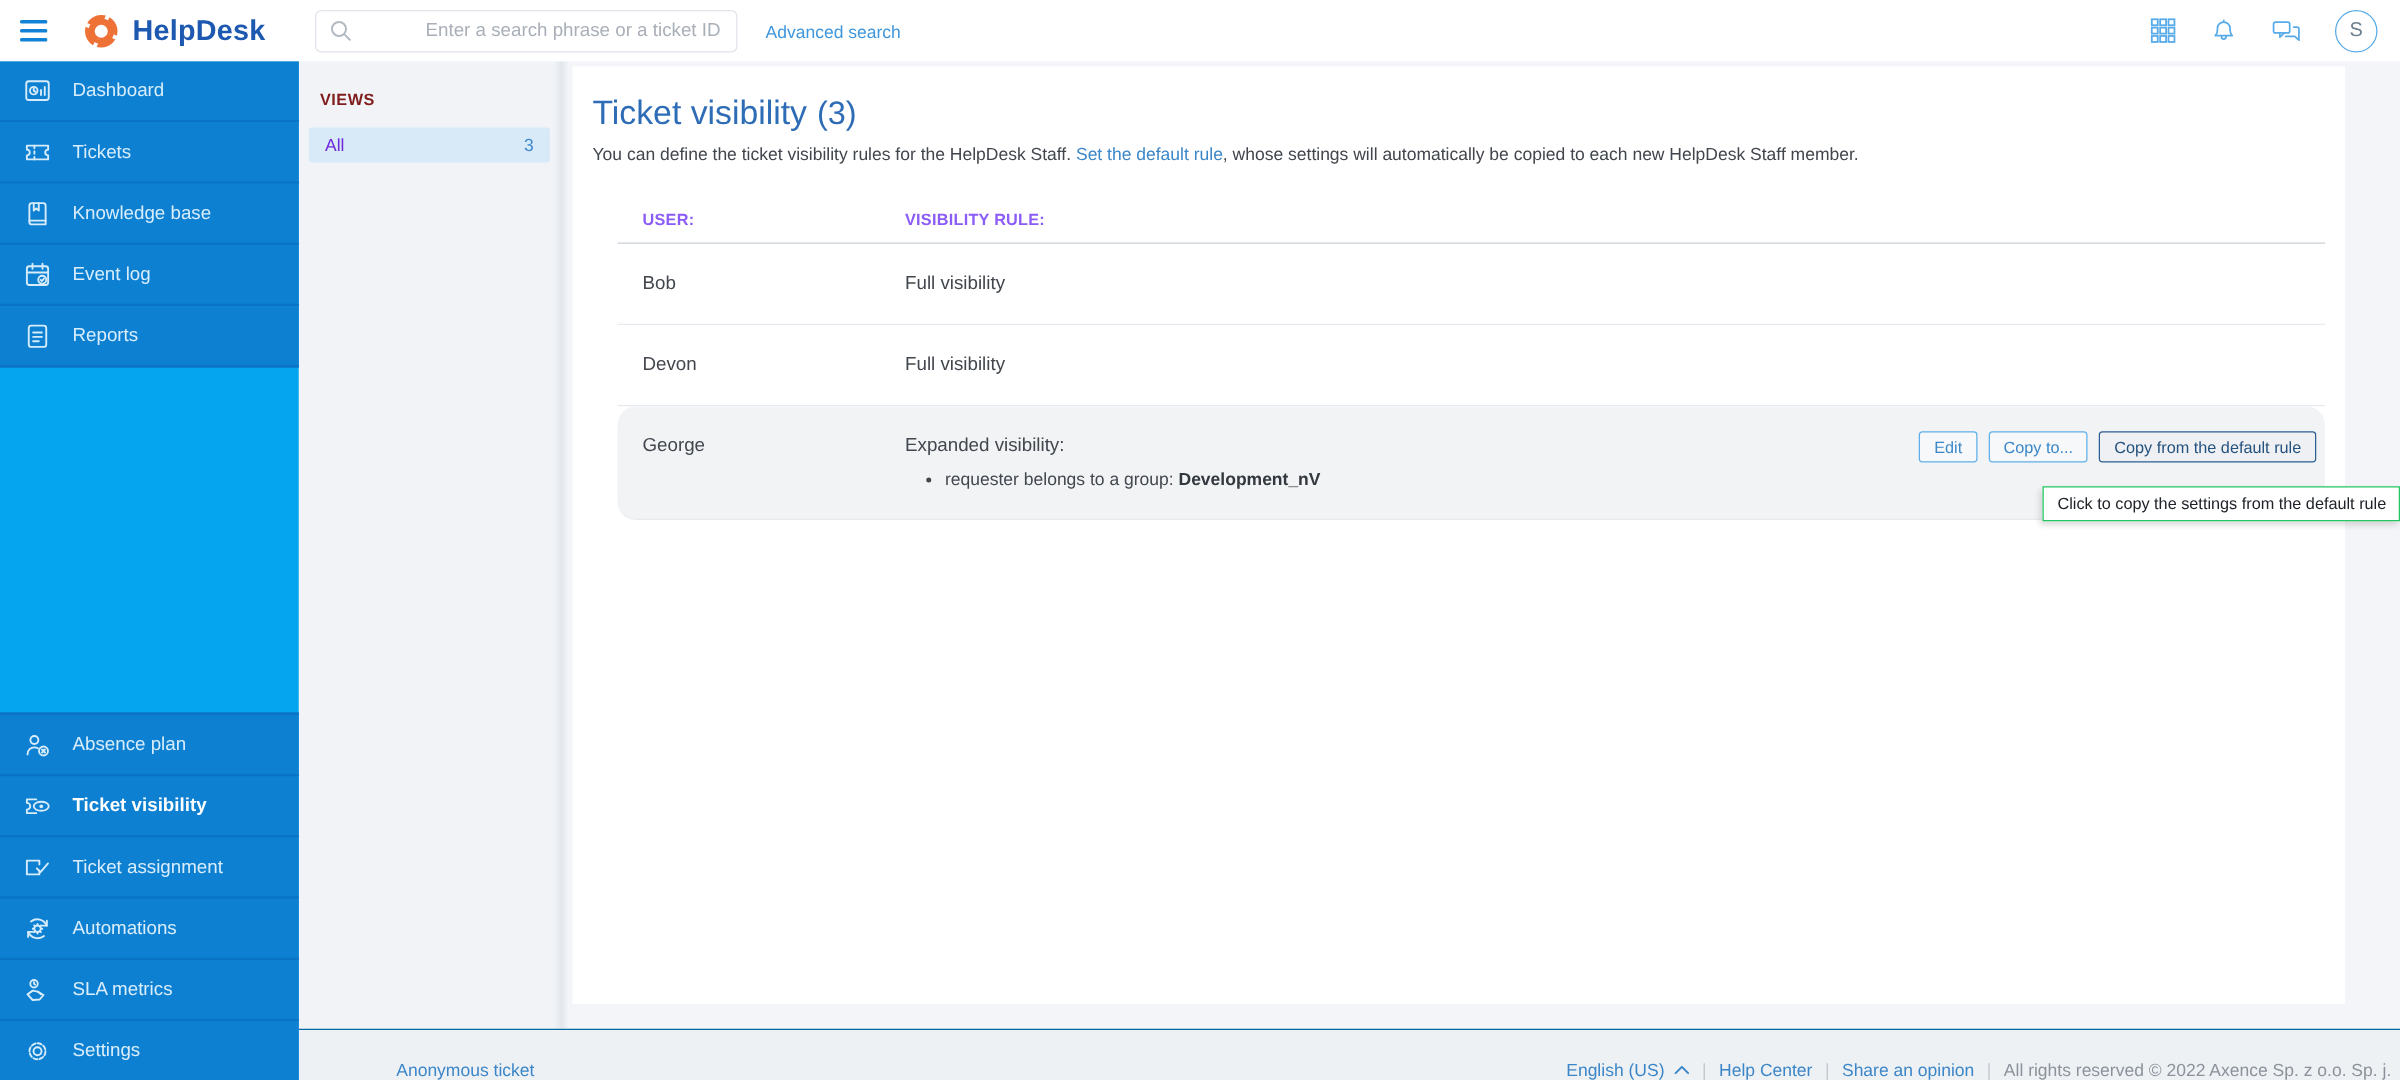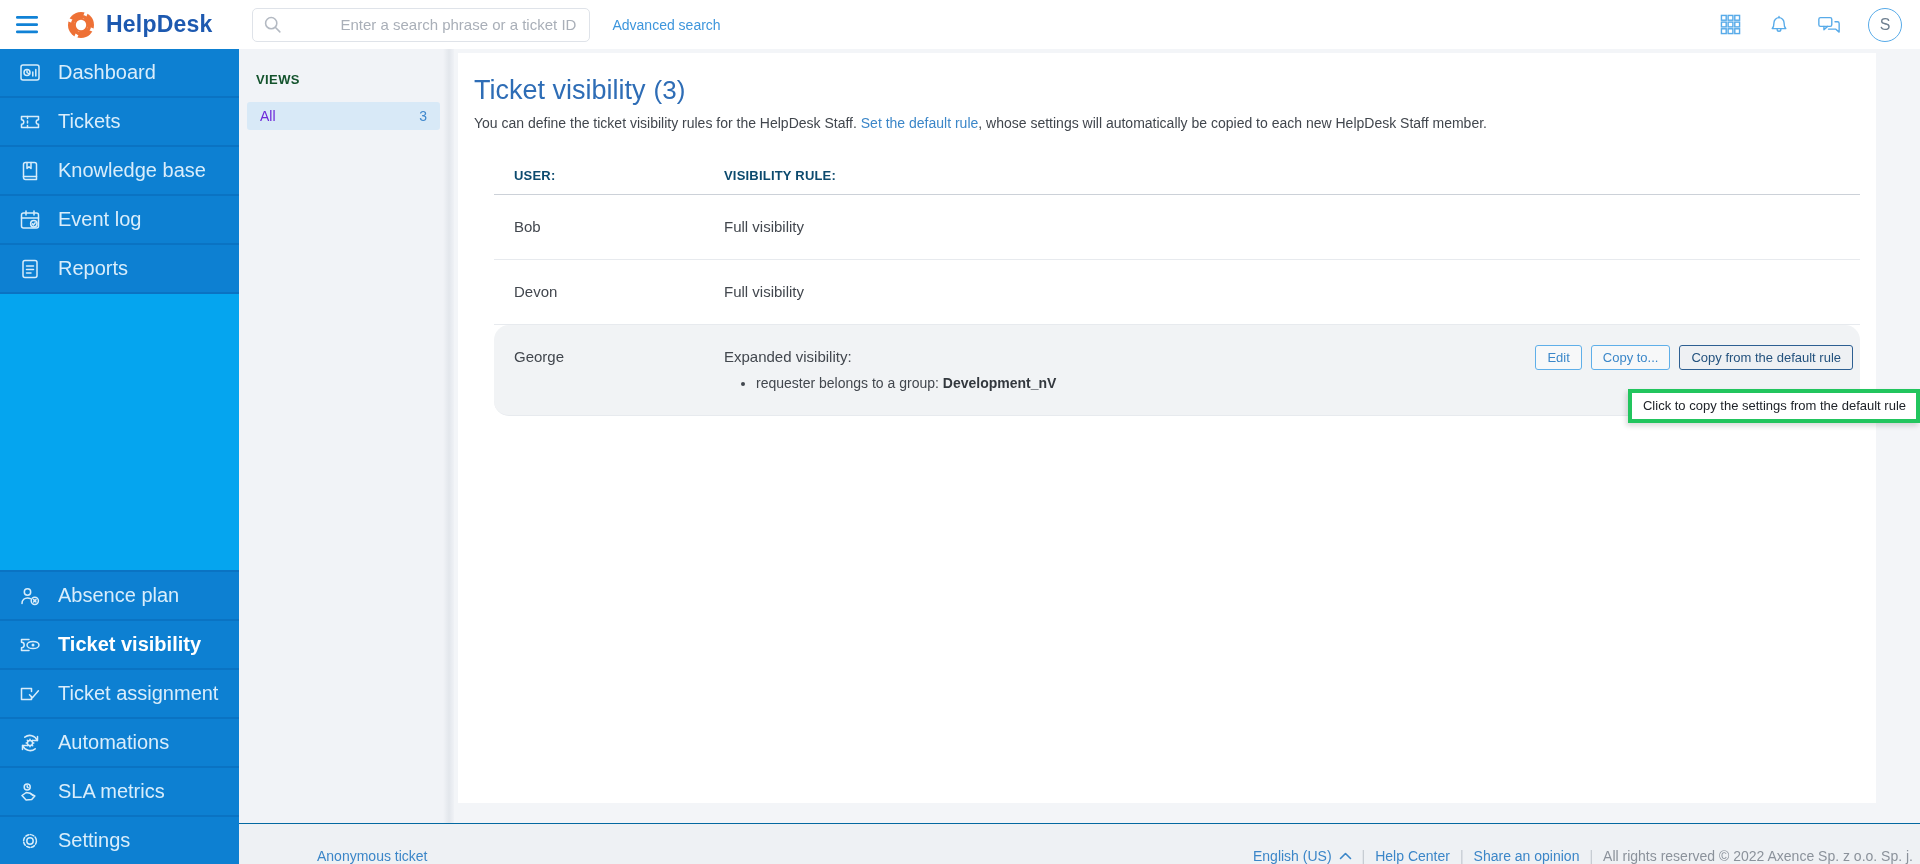--- a/index.html
+++ b/index.html
@@ -39,33 +39,33 @@
     position:absolute; top:49px; left:0; width:239px; height:815px; background:#05a5ef;
     display:flex; flex-direction:column; z-index:5;
   }
   .side-item{
     height:49px; flex:0 0 49px; background:#0d80d2; border-bottom:2px solid #0a73c3;
     display:flex; align-items:center; padding-left:17px; cursor:pointer; color:#d9edfb;
   }
   .side-group-bottom{ margin-top:auto; }
   .side-group-bottom .side-item{ border-bottom:none; border-top:2px solid #0a73c3; }
   .side-item .sico{ width:26px; display:flex; justify-content:center; color:#e9f6fe; opacity:.92; }
-  .side-item .slabel{ margin-left:15px; font-size:20px; }
+  .side-item .slabel{ margin-left:15px; font-size:15px; }
   .side-item.active{ color:#ffffff; }
   .side-item.active .slabel{ font-weight:700; color:#ffffff; }
 
   
   .views{
     position:absolute; top:49px; left:239px; width:215px; height:774px; background:#f1f3f7; z-index:2;
   }
   .views::after{
     content:""; position:absolute; top:0; right:0; width:11px; height:100%;
     background:linear-gradient(to right, rgba(140,155,170,0), rgba(140,155,170,0.14) 55%, rgba(140,155,170,0.02));
   }
-  .views-header{ margin:23px 0 0 17px; font-size:13px; font-weight:700; color:#14532d; letter-spacing:0.4px; }
+  .views-header{ margin:23px 0 0 17px; font-size:13px; font-weight:700; color:#7f1d1d; letter-spacing:0.4px; }
   .view-item{
     margin:15px 14px 0 8px; height:28px; background:#d8e9f7; border-radius:3px;
     display:flex; align-items:center; padding:0 13px; cursor:pointer;
   }
   .view-item .vlabel{ font-size:14px; color:#6d28d9; }
   .view-item .vcount{ margin-left:auto; font-size:14px; color:#3f88cd; }
 
   
   .main{ position:absolute; top:49px; left:454px; right:0; height:774px; background:#f3f5f8; z-index:1; }
   .card{
@@ -73,38 +73,38 @@
     padding:22px 16px 0 16px;
   }
   .page-title{ display:flex; align-items:baseline; gap:8px; color:#2e6db6; }
   .page-title .t1{ font-size:27px; font-weight:400; }
   .page-title .t2{ font-size:26px; font-weight:400; }
   .page-desc{ margin-top:9px; font-size:14px; color:#41464d; }
   .page-desc a{ color:#3b86c8; text-decoration:none; cursor:pointer; }
 
   .vtable{ margin:25px 0 0 20px; }
   .thead{ display:flex; border-bottom:1px solid #ccd1d8; padding:12px 0 11px; }
-  .th{ font-size:13px; font-weight:700; color:#0c4a6e; letter-spacing:0.2px; }
+  .th{ font-size:13px; font-weight:700; color:#8b5cf6; letter-spacing:0.2px; }
   .col-user{ width:210px; padding-left:20px; flex:0 0 210px; }
   .col-rule{ flex:1; padding-left:20px; }
   .trow{ display:flex; border-bottom:1px solid #e7eaee; padding:23px 0 24px; font-size:15px; color:#42474e; position:relative; }
   .trow.hovered{ background:#f1f3f5;border-radius:15px; }
   .rule-bullets{ margin:10px 0 0 0; padding-left:32px; }
   .rule-bullets li{ font-size:14px; color:#42474e; margin-top:2px; }
   .rule-bullets .bold{ font-weight:700; color:#33383e; }
 
   .row-actions{ position:absolute; top:20px; right:7px; display:flex; gap:9px;padding-left:40px; }
   .btn{
     font-family:"Liberation Sans", sans-serif; font-size:13px; height:25px; padding:0 11px;
     border-radius:3px; border:1px solid #5fafe9; color:#3b87c9; background:rgba(255,255,255,0.45); cursor:pointer;
   }
   .btn.hover-dark{ border:1px solid #2d5f92; color:#24527e; background:#eef0f3; }
 
   .tooltip{
-    position:absolute; top:340px; right:0; z-index:30; background:#ffffff; border:4px solid #22c55e;
+    position:absolute; top:340px; right:0; z-index:30; background:#ffffff; border:1px solid #22c55e;
     font-size:13px; color:#20242a; padding:5px 10px 6px 11px; white-space:nowrap;
     box-shadow:-2px 3px 5px rgba(0,0,0,0.14);
   }
 
   
   .footer{
     position:absolute; left:239px; right:0; bottom:0; height:41px; background:#eef1f4;
     border-top:1px solid #0369a1; display:flex; align-items:flex-end; font-size:14px; z-index:4;
   }
   .footer .anon{ margin-left:78px; color:#3b86c8; cursor:pointer; text-decoration:none; }

